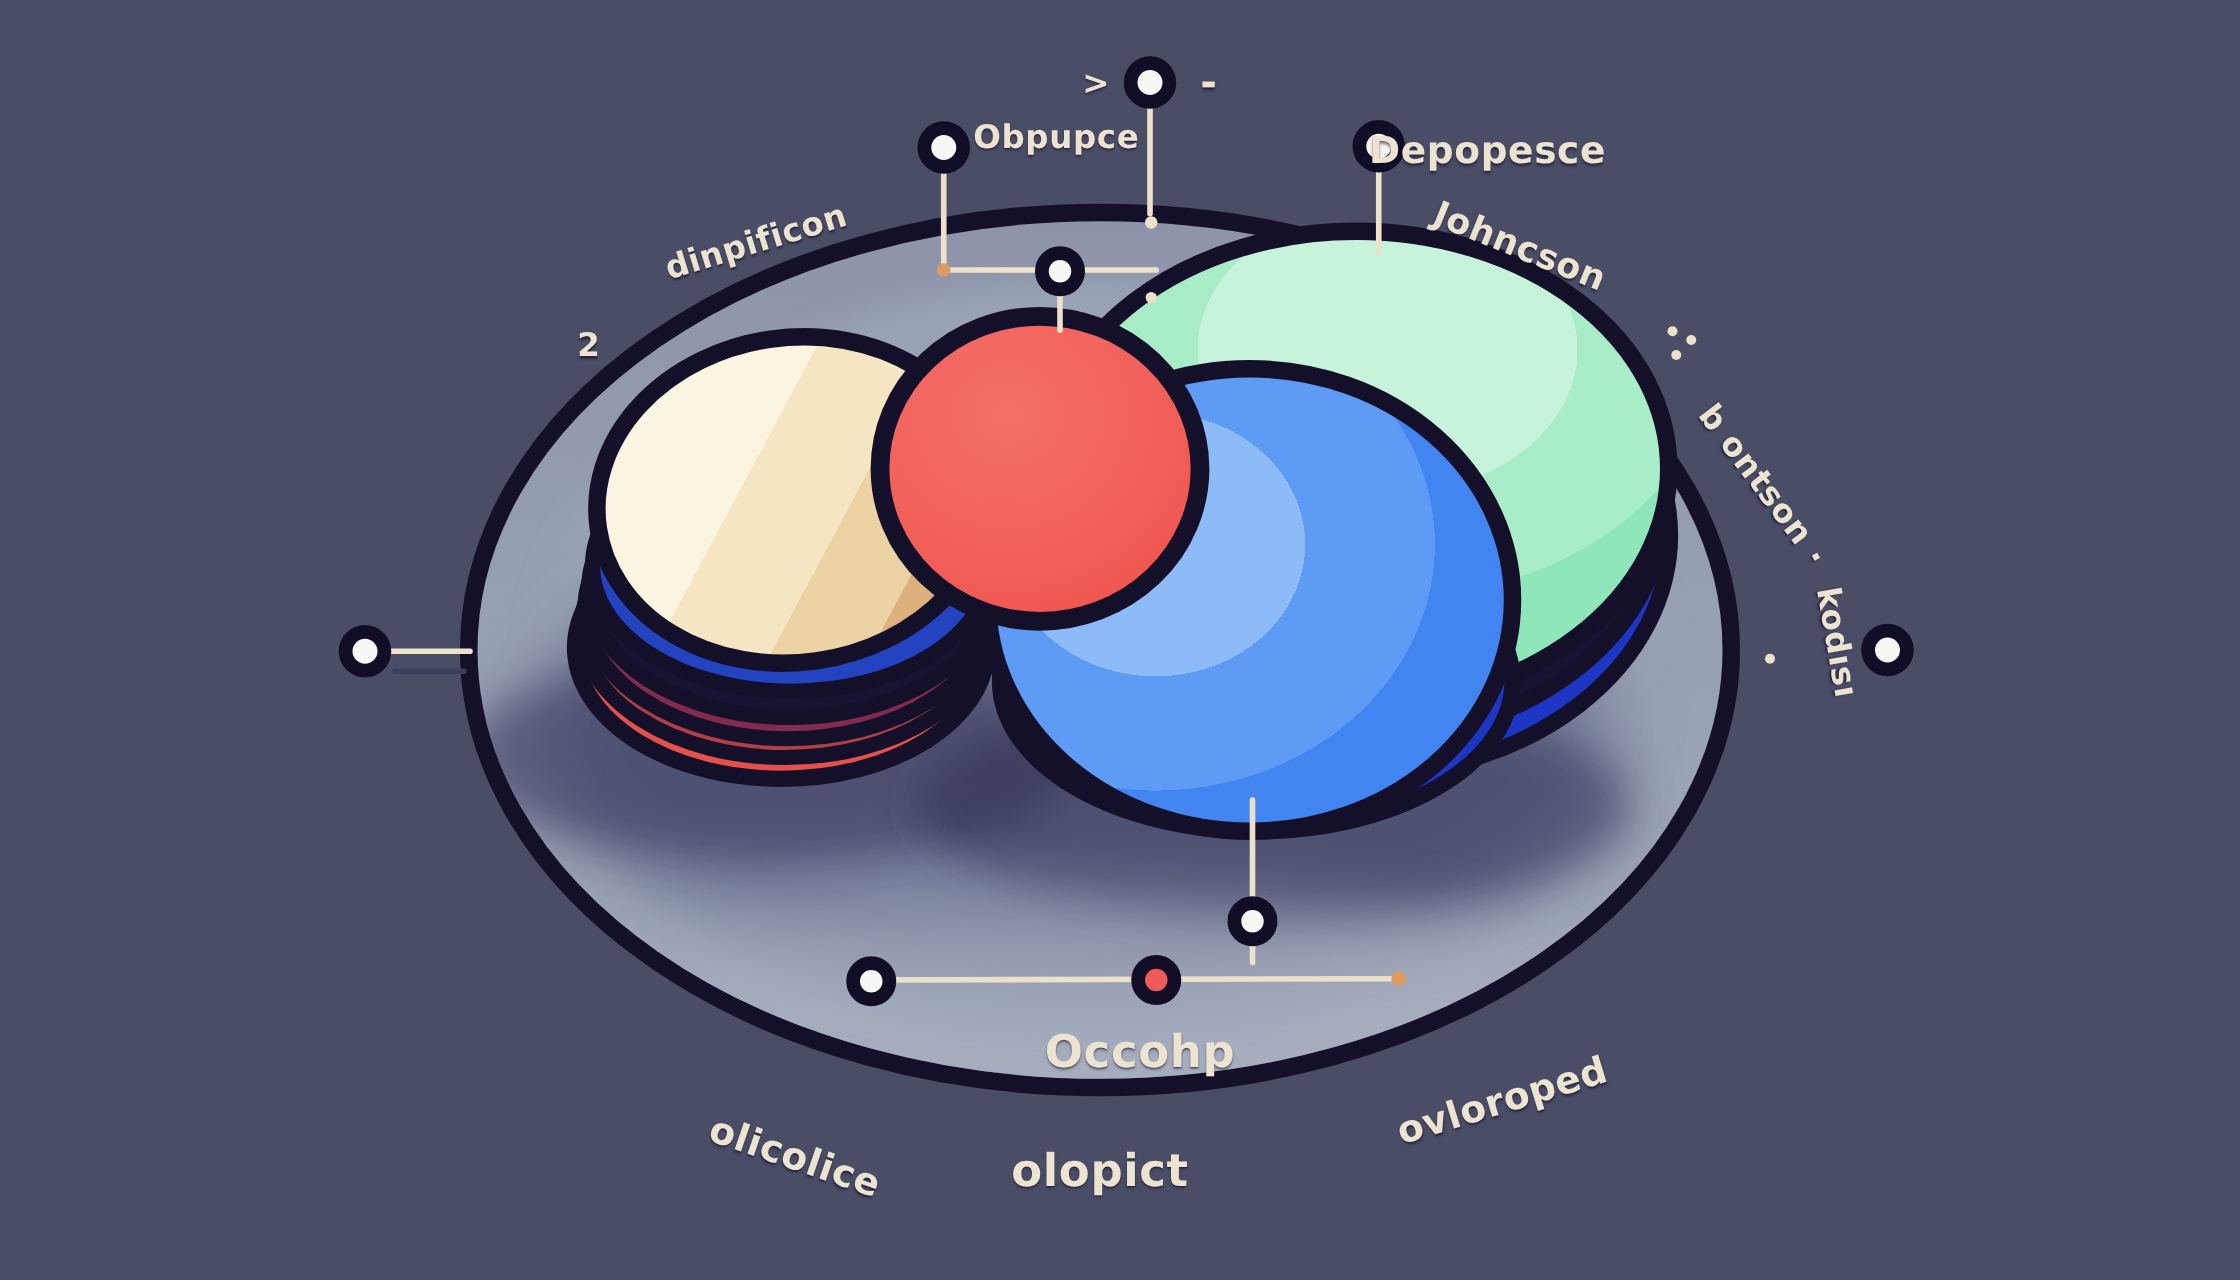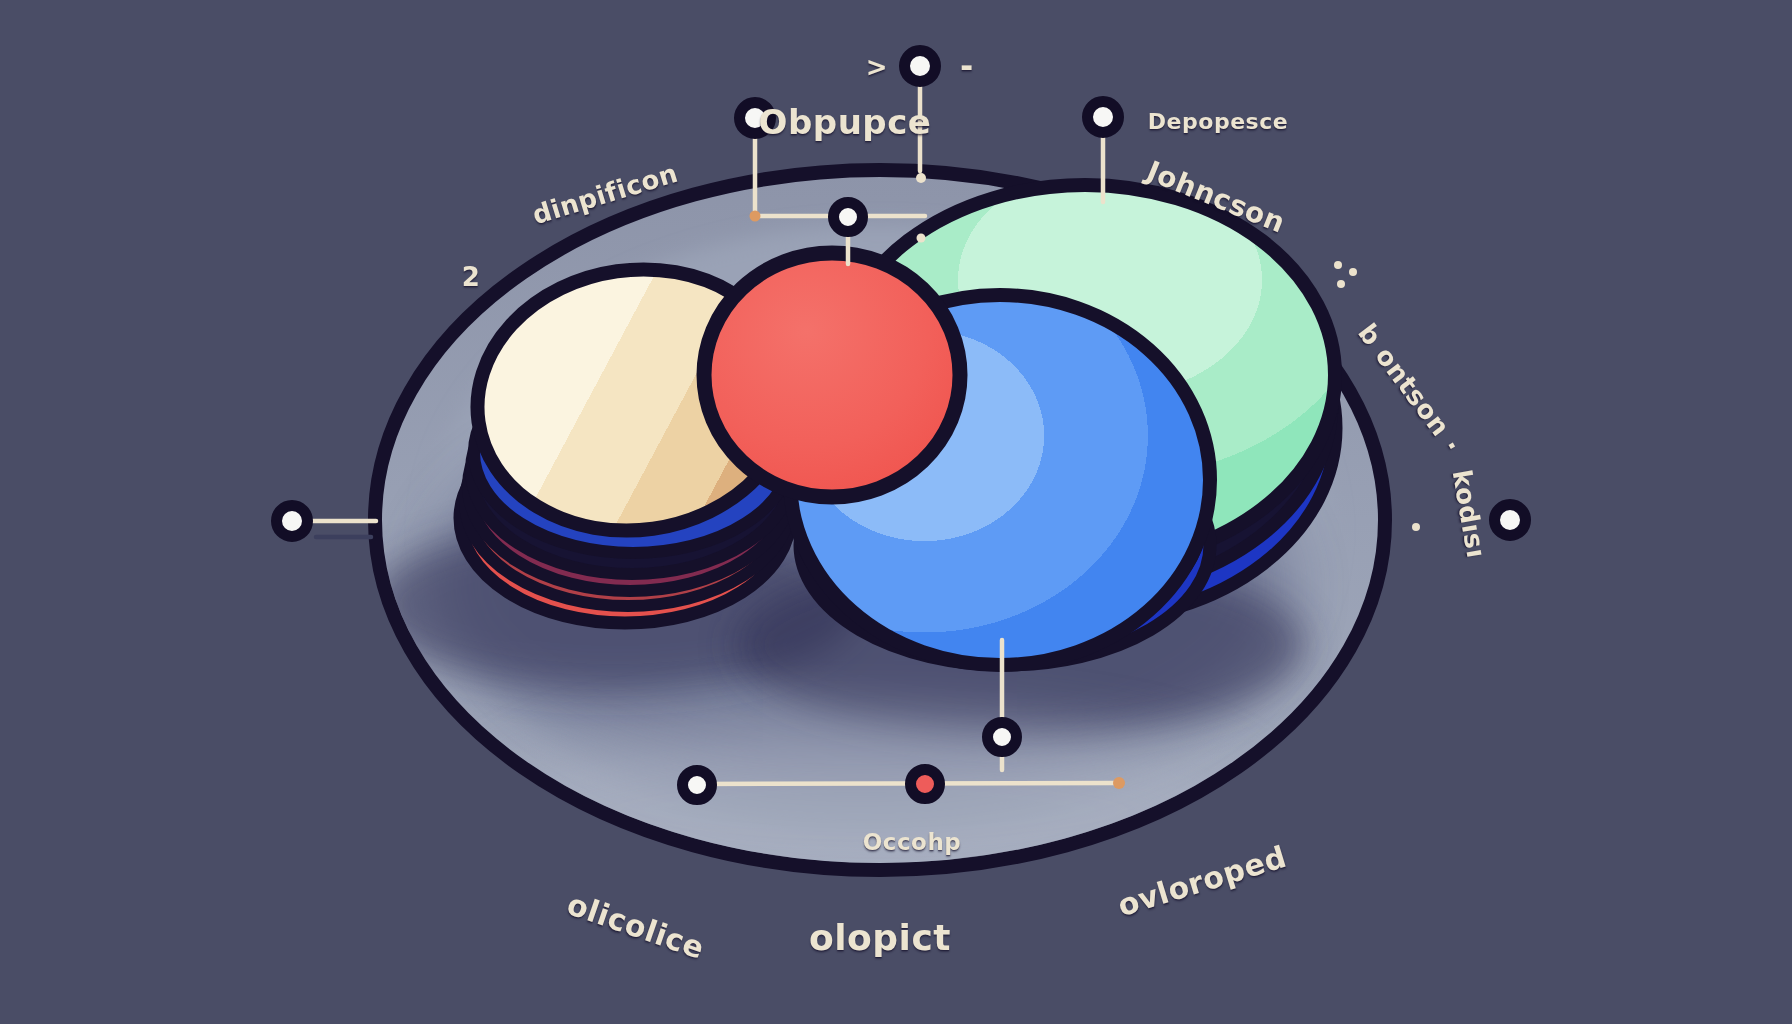--- a/index.html
+++ b/index.html
@@ -129,28 +129,28 @@
     <circle cx="921" cy="238" r="4.5" fill="#ece2cc"></circle>
     <circle cx="1416" cy="527" r="4" fill="#ece2cc"></circle>
     <g fill="#ece2cc">
       <circle cx="1338" cy="265" r="4"></circle>
           <circle cx="1353" cy="272" r="4"></circle>
           <circle cx="1341" cy="284" r="4"></circle>
     </g>
   </g>
 </svg>
 
-<div class="lbl" style="left:845px;top:122px;font-size:34px">Obpupce</div>
+<div class="lbl" style="left:845px;top:110px;font-size:26px">Obpupce</div>
 <div class="lbl" style="left:877px;top:67px;font-size:26px">&gt;</div>
 <div class="lbl" style="left:967px;top:66px;font-size:32px">-</div>
-<div class="lbl" style="left:1218px;top:121px;font-size:22px">Depopesce</div>
+<div class="lbl" style="left:1190px;top:121px;font-size:30px">Depopesce</div>
 <div class="lbl" style="left:1216px;top:197px;font-size:28px;--r:22deg">Johncson</div>
 <div class="lbl" style="left:605px;top:194px;font-size:26px;--r:-17deg">dinpificon</div>
 <div class="lbl" style="left:471px;top:277px;font-size:26px">2</div>
-<div class="lbl" style="left:912px;top:842px;font-size:23px">Occohp</div>
+<div class="lbl" style="left:912px;top:842px;font-size:36px">Occohp</div>
 <div class="lbl" style="left:636px;top:926px;font-size:30px;--r:19deg">olicolice</div>
 <div class="lbl" style="left:880px;top:937px;font-size:36px">olopict</div>
 <div class="lbl" style="left:1202px;top:881px;font-size:30px;--r:-17deg">ovloroped</div>
 <div class="lbl" style="left:1404px;top:380px;font-size:26px;--r:53deg">b ontson</div>
 <div class="lbl" style="left:1452px;top:446px;font-size:26px;--r:60deg">·</div>
 <div class="lbl" style="left:1469px;top:514px;font-size:26px;--r:80deg">kodısı</div>
 
 </div>
 
 </body></html>

